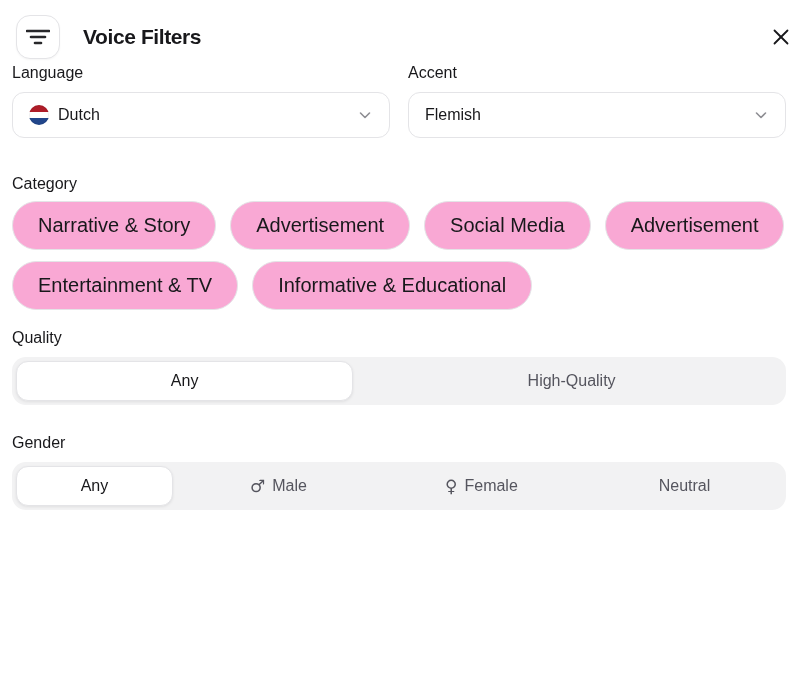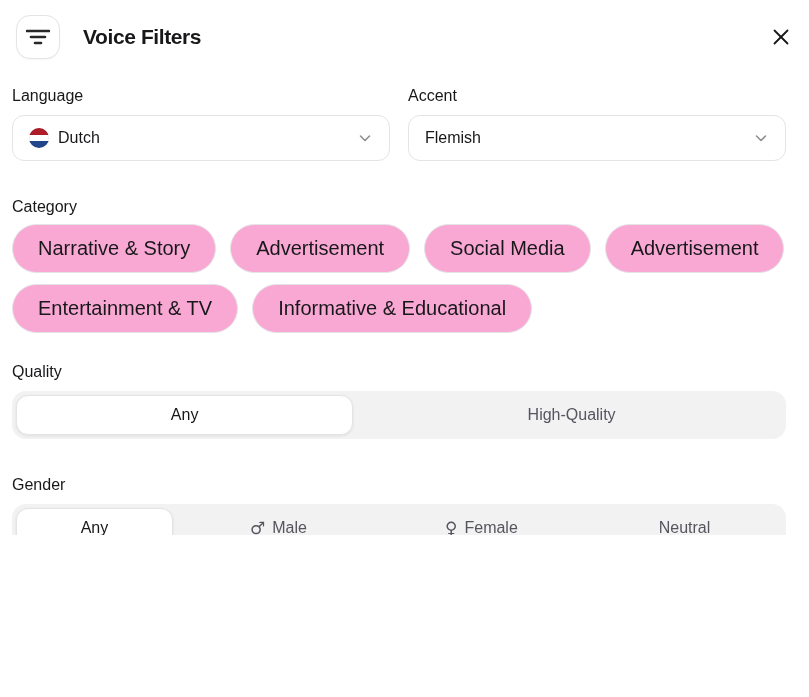--- a/index.html
+++ b/index.html
@@ -28,21 +28,21 @@
   .title { font-size:21px; font-weight:700; letter-spacing:-0.4px; margin-left:23px; }
   .close-btn {
     margin-left:auto; width:32px; height:32px; border:none; background:transparent;
     display:flex; align-items:center; justify-content:center; cursor:pointer;
   }
 
   
   .content { padding:0 23px 0 12px; }
   .section-label { display:block; font-size:16px; line-height:18px; color:var(--text-primary); margin-bottom:10px; }
 
-  .two-col { display:grid; grid-template-columns:1fr 1fr; gap:18px; margin-top:23px; }
+  .two-col { display:grid; grid-template-columns:1fr 1fr; gap:18px; }
 
   .select {
     height:46px; border:1px solid var(--border-light); border-radius:12px; background:#fff;
     display:flex; align-items:center; padding:0 16px; cursor:pointer;
   }
   .select-value { font-size:16px; font-weight:500; color:var(--text-primary); }
   .flag {
     width:20px; height:20px; border-radius:50%; margin-right:9px; flex:0 0 auto;
     background:linear-gradient(to bottom, var(--flag-red) 0 33.4%, var(--flag-white) 33.4% 66.7%, var(--flag-blue) 66.7% 100%);
     box-shadow:inset 0 0 0 1px rgba(0,0,0,0.06);
@@ -139,29 +139,29 @@
       <div class="chips">
         <div class="chip">Narrative &amp; Story</div>
         <div class="chip">Advertisement</div>
         <div class="chip">Social Media</div>
         <div class="chip">Advertisement</div>
         <div class="chip">Entertainment &amp; TV</div>
         <div class="chip">Informative &amp; Educational</div>
       </div>
     </div>
 
-    <div class="section" style="margin-top:30px">
+    <div class="section" style="margin-top:19px">
       <span class="section-label">Quality</span>
       <div class="segmented" style="grid-template-columns:44.6% 1fr">
         <div class="segment selected">Any</div>
         <div class="segment">High-Quality</div>
       </div>
     </div>
 
-    <div class="section" style="margin-top:37px">
+    <div class="section" style="margin-top:29px">
       <span class="section-label">Gender</span>
       <div class="segmented" style="grid-template-columns:21.3% 1fr 1fr 1fr">
         <div class="segment selected">Any</div>
         <div class="segment">
           <span class="seg-glyph">♂</span>
           <span>Male</span>
         </div>
         <div class="segment">
           <span class="seg-glyph">♀</span>
           <span>Female</span>

